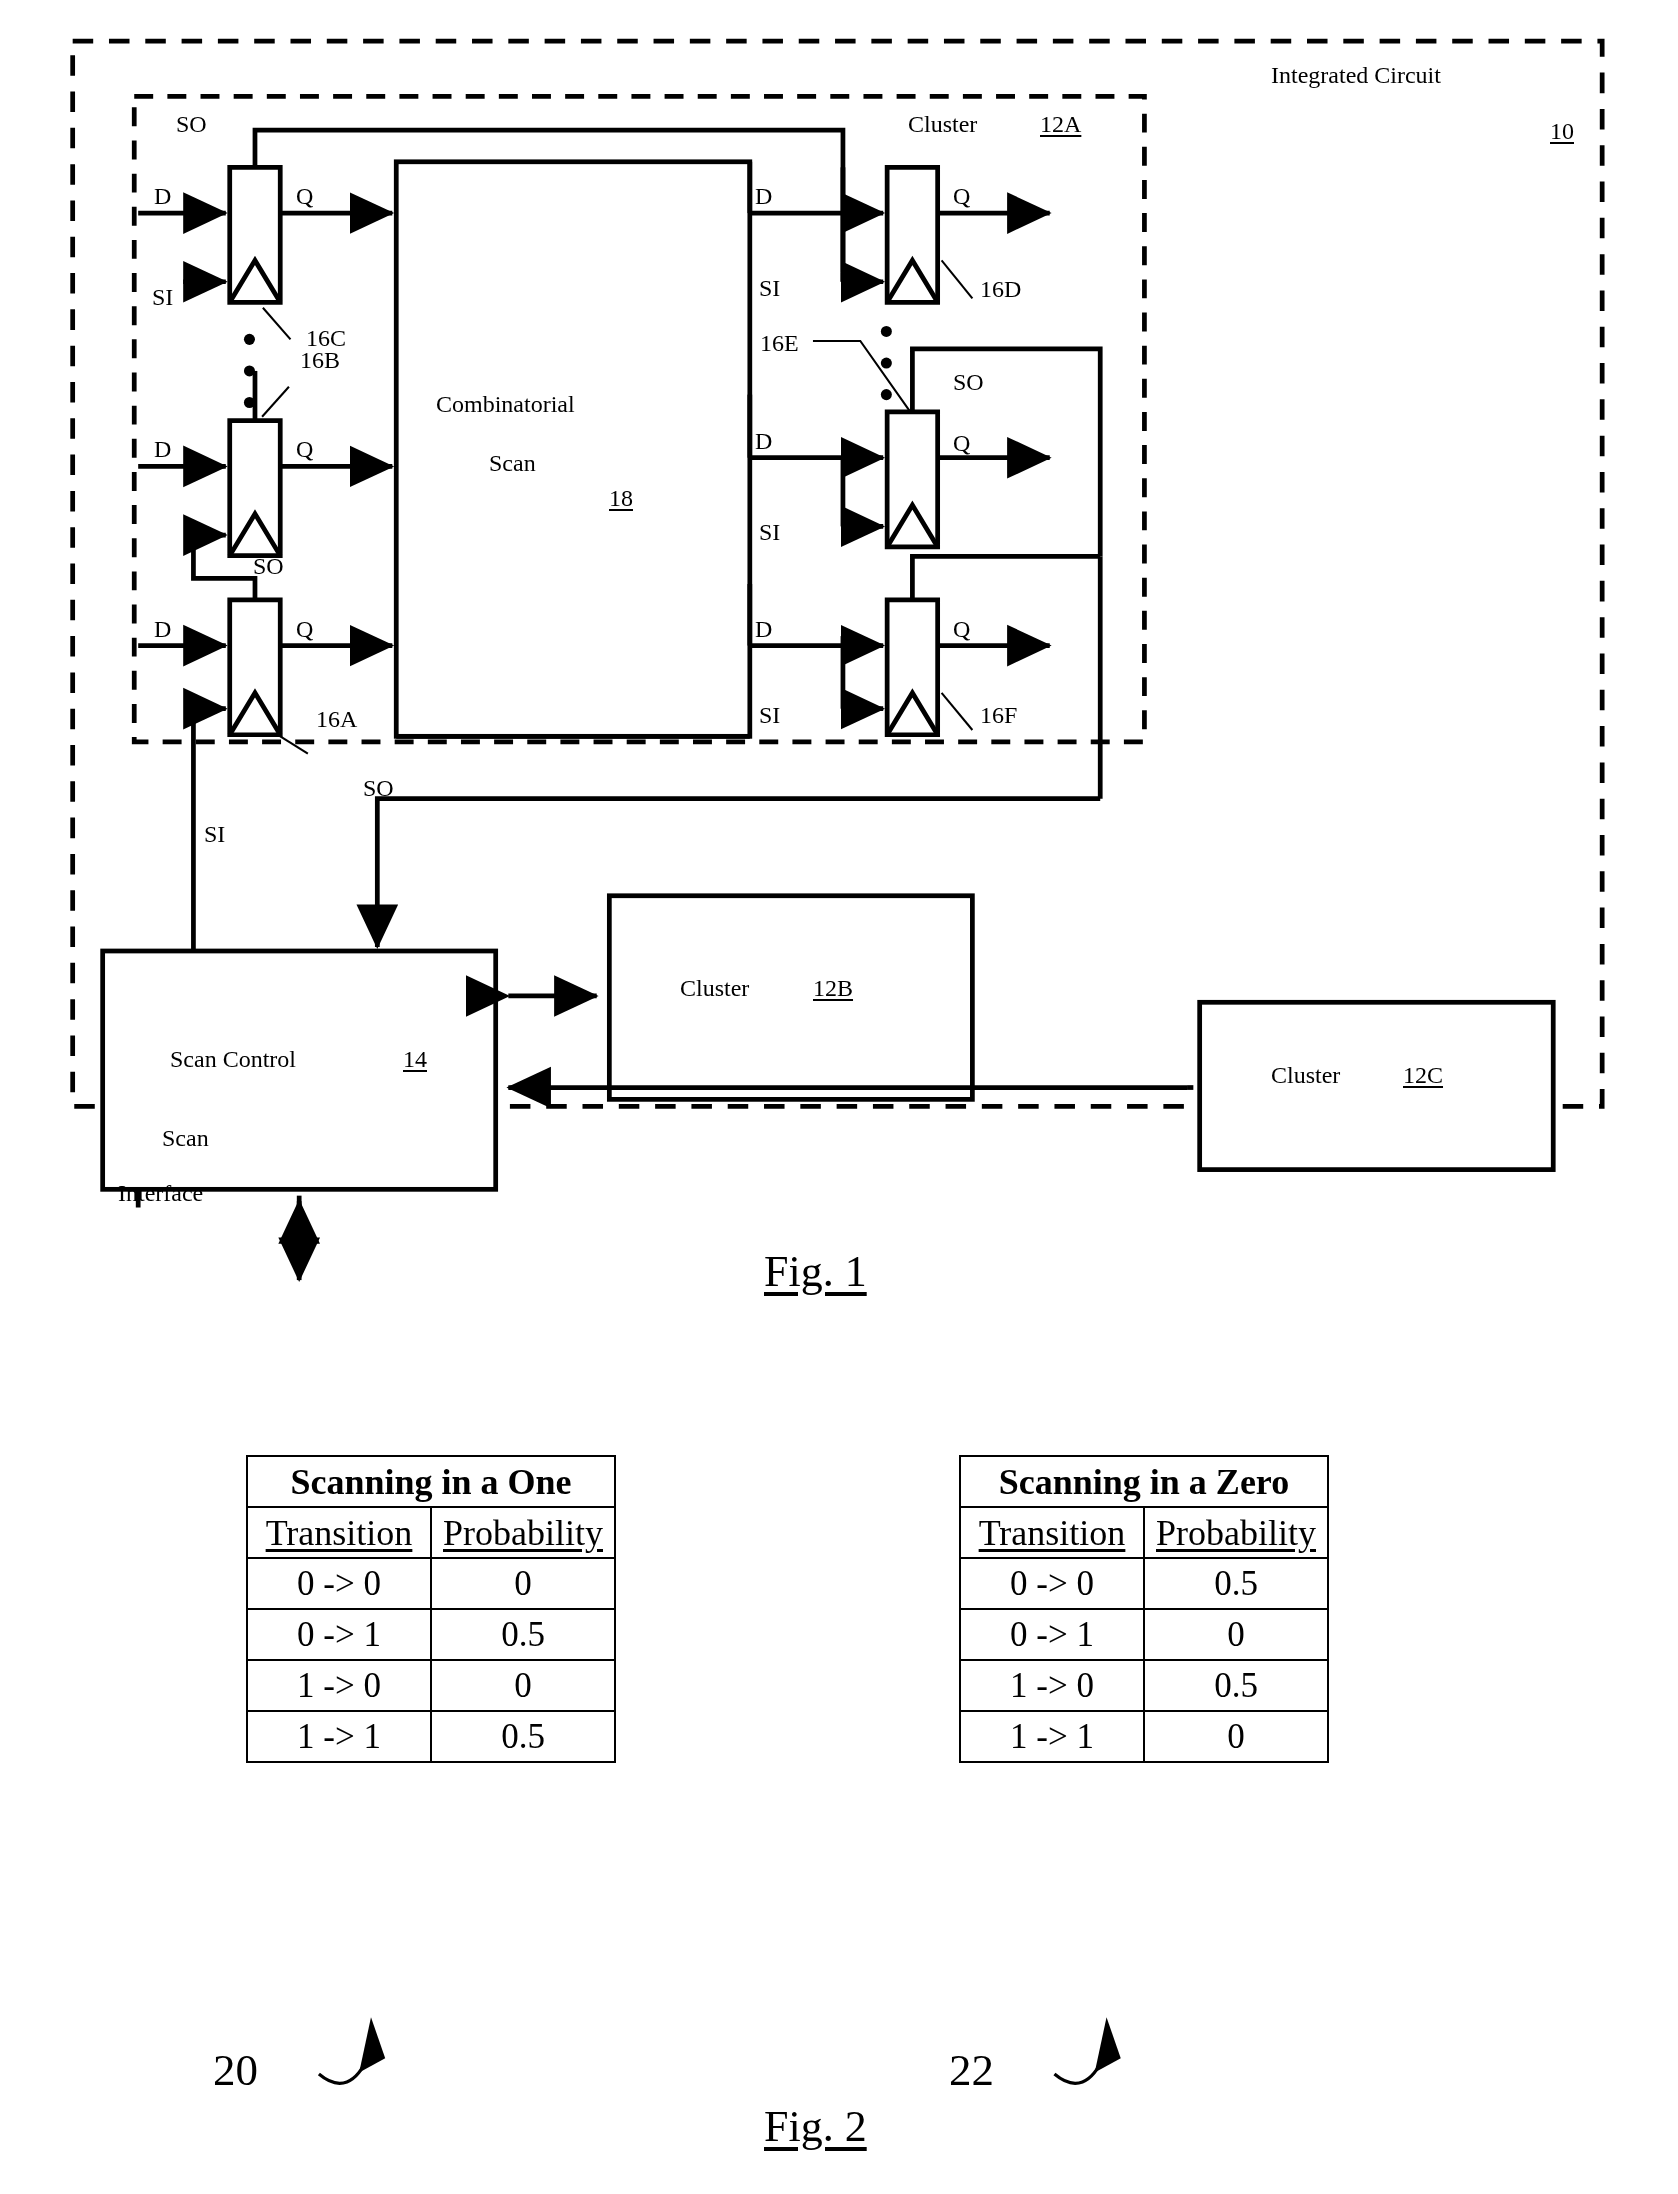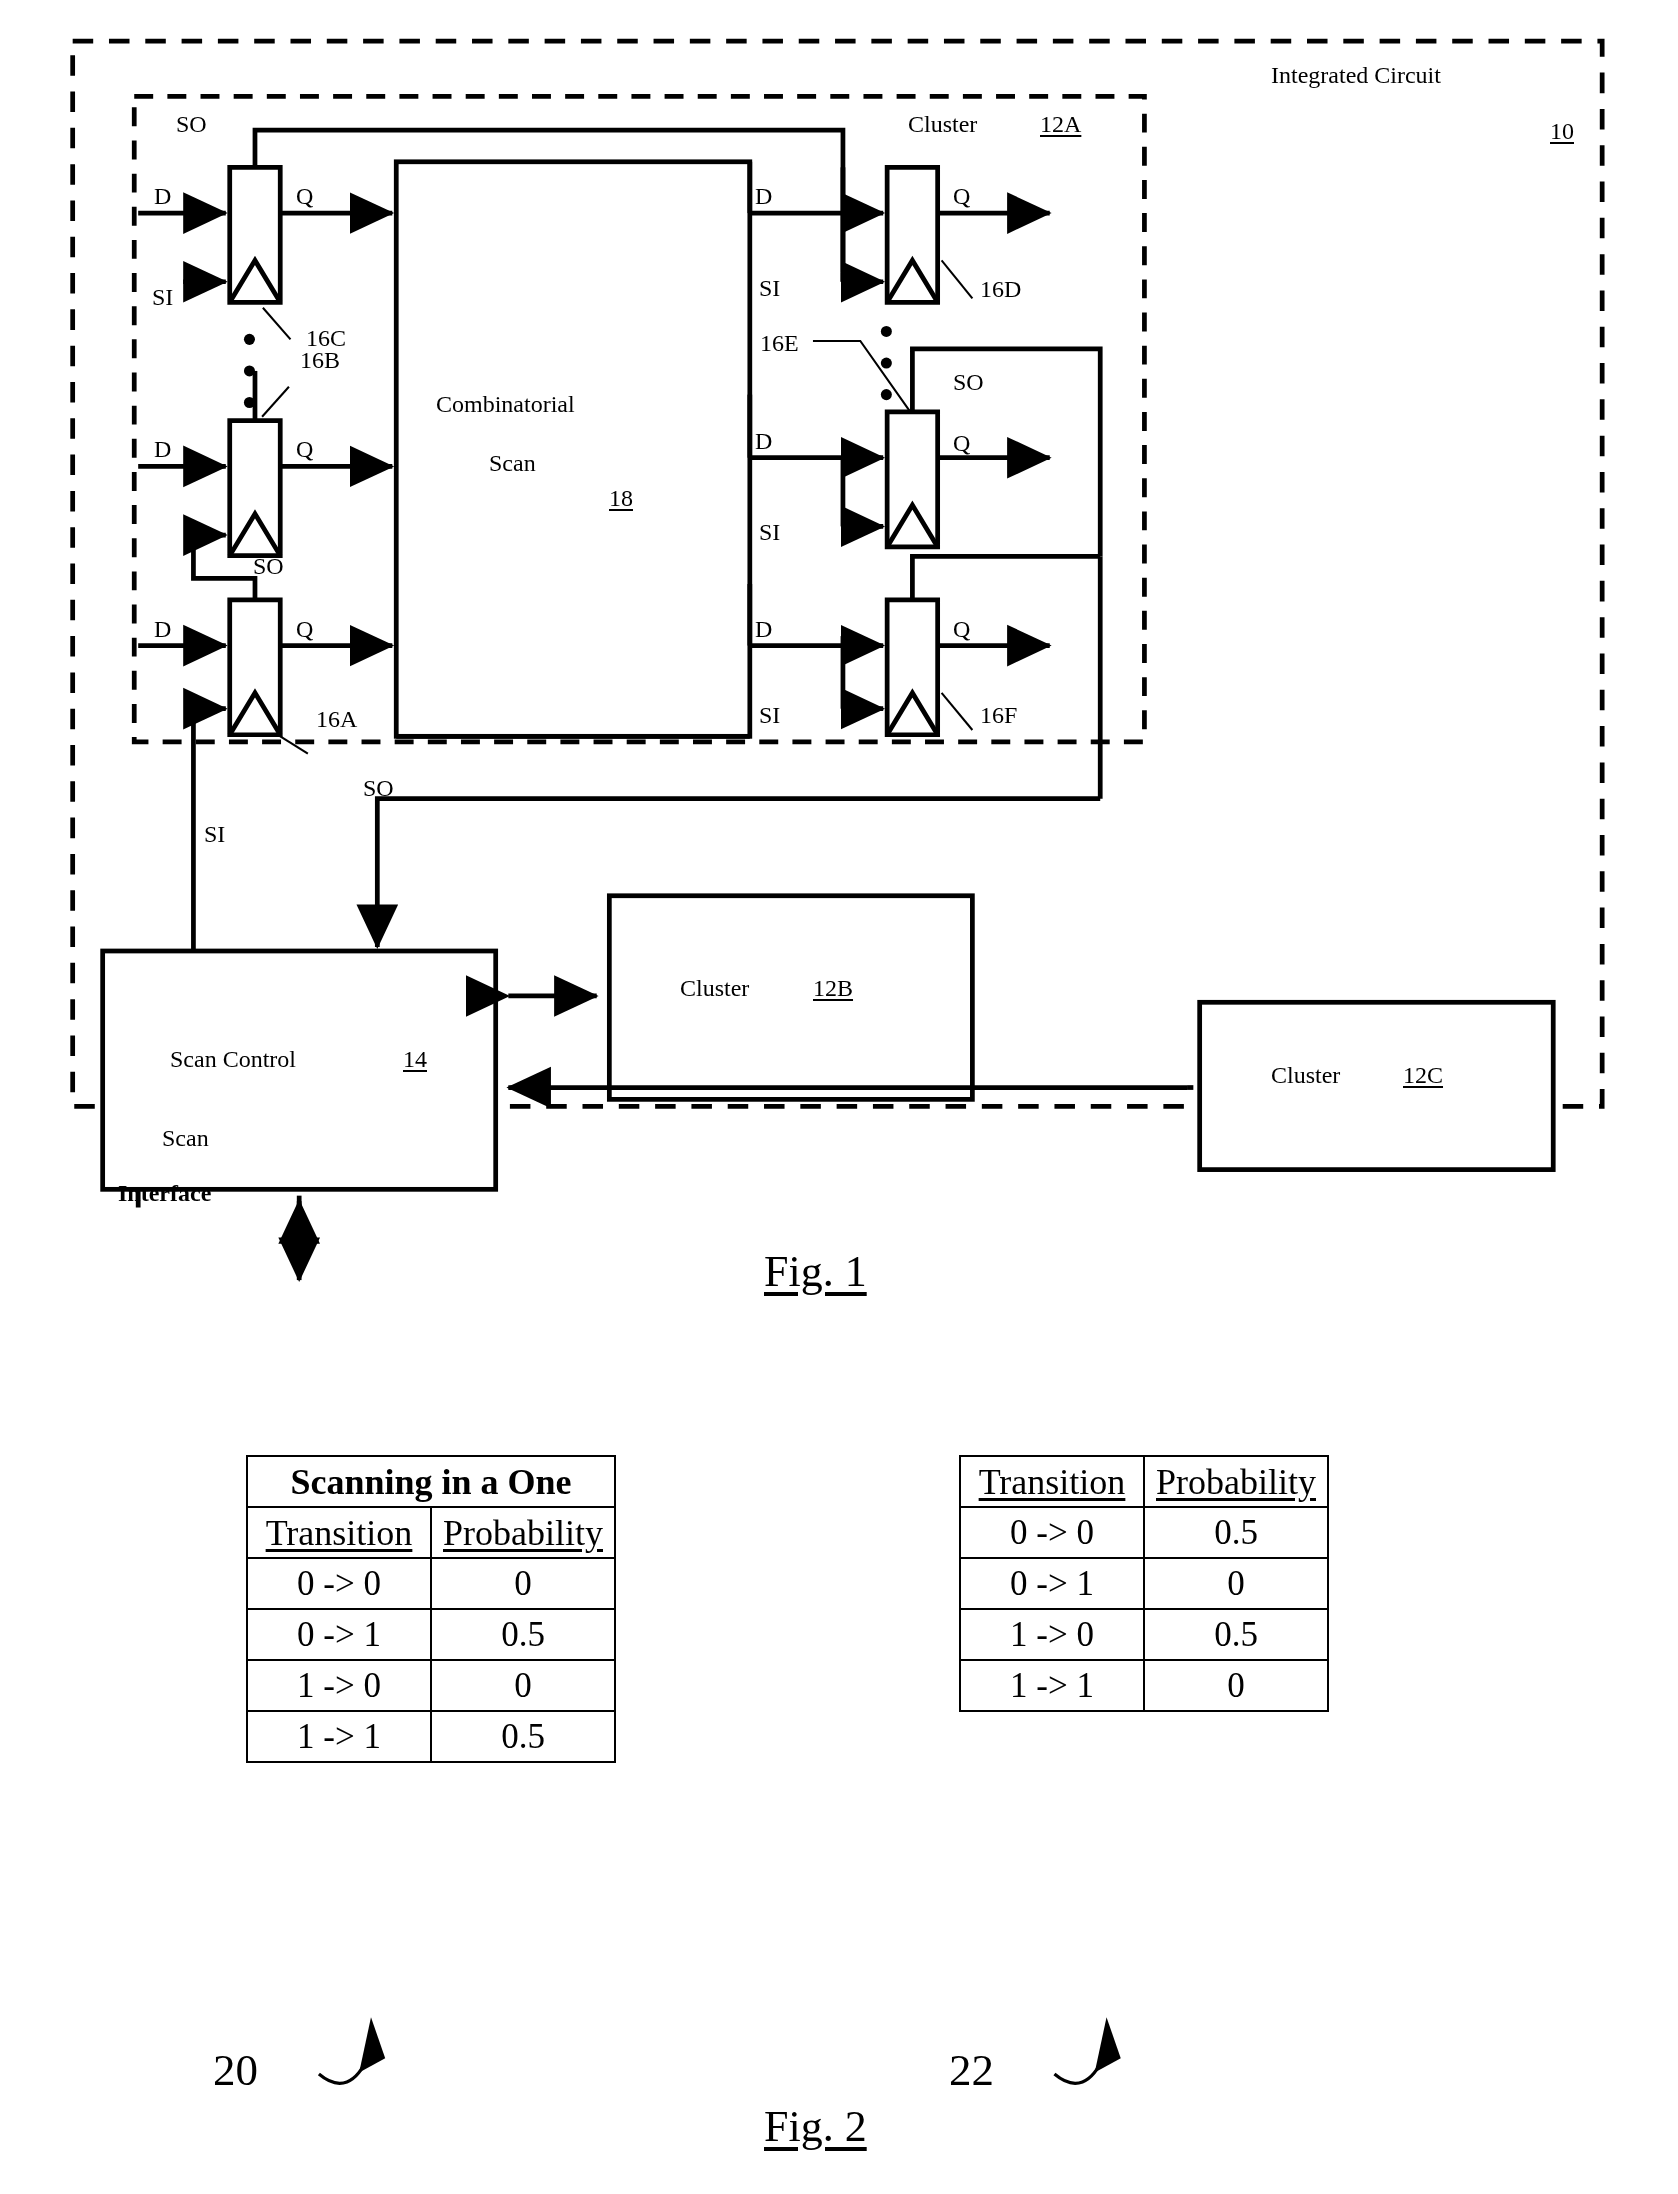--- a/index.html
+++ b/index.html
@@ -212,21 +212,21 @@
 <div class="lbl sz48" style="left:170px;top:1046px;">Scan Control</div>
 <div class="lbl sz48 u" style="left:403px;top:1046px;">14</div>
 
 <div class="lbl sz48" style="left:680px;top:975px;">Cluster</div>
 <div class="lbl sz48 u" style="left:813px;top:975px;">12B</div>
 
 <div class="lbl sz48" style="left:1271px;top:1062px;">Cluster</div>
 <div class="lbl sz48 u" style="left:1403px;top:1062px;">12C</div>
 
 <div class="lbl sz48" style="left:162px;top:1125px;">Scan</div>
-<div class="lbl sz48" style="left:118px;top:1180px;font-weight:bold;">Interface</div>
+<div class="lbl sz48" style="left:118px;top:1180px;">Interface</div>
 
 <div class="lbl fig" style="left:764px;top:1246px;">Fig. 1</div>
 
 <table class="tbl" id="tblLeft" style="left:246px;top:1455px;">
   <tbody>
         <tr>
     <td class="hdr" colspan="2">Scanning in a One</td>
   </tr>
   <tr>
     <td class="sub cw1">
@@ -248,20 +248,23 @@
   </tr>
   <tr>
     <td>1 -&gt; 1</td>
     <td>0.5</td>
   </tr>
 </tbody>
     </table>
 
 <table class="tbl" id="tblRight" style="left:959px;top:1455px;">
   <tbody>
+        <tr>
+    <td class="hdr" colspan="2">Scanning in a Zero</td>
+  </tr>
   <tr>
     <td class="sub cw1">
       <span>Transition</span></td>
     <td class="sub cw2">
       <span>Probability</span></td>
   </tr>
   <tr>
     <td>0 -&gt; 0</td>
     <td>0.5</td>
   </tr>

